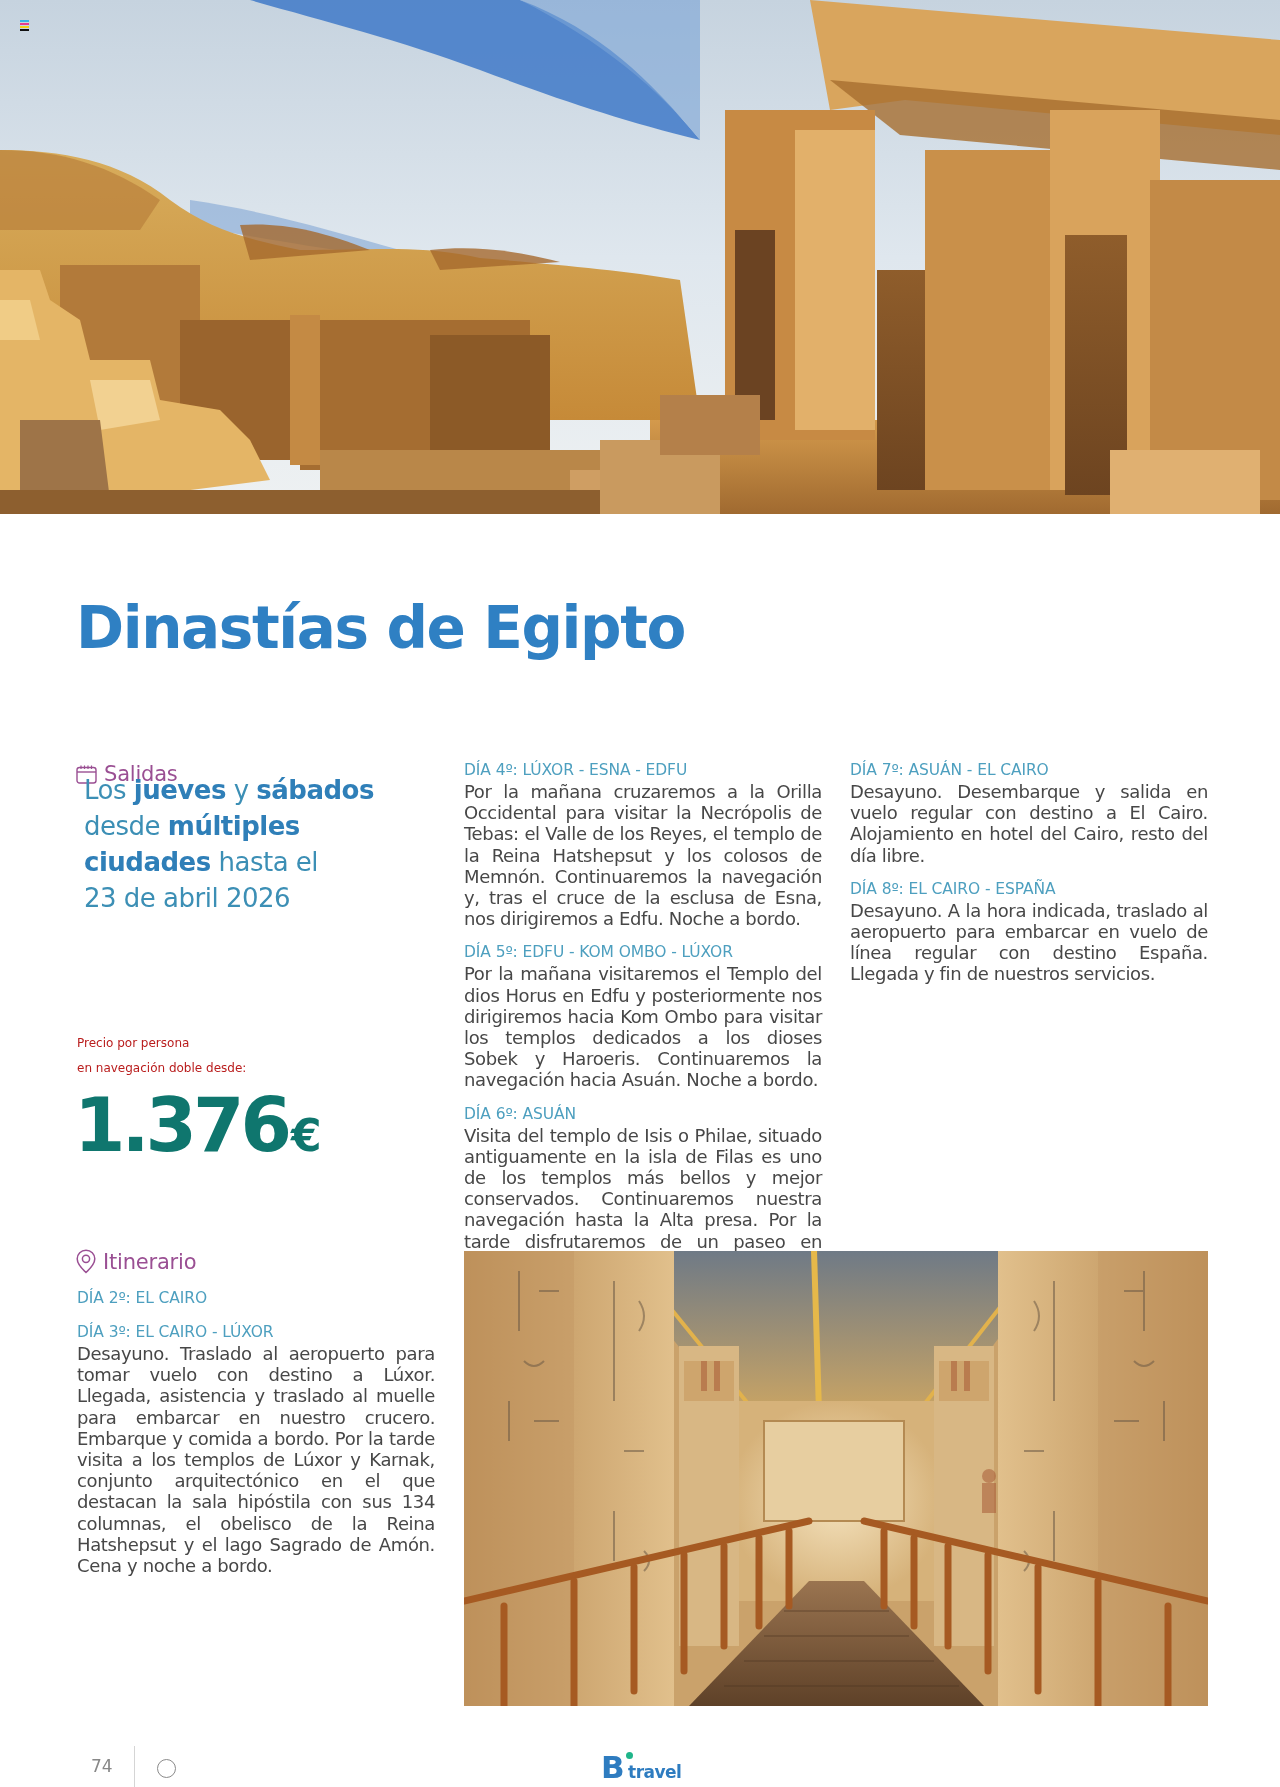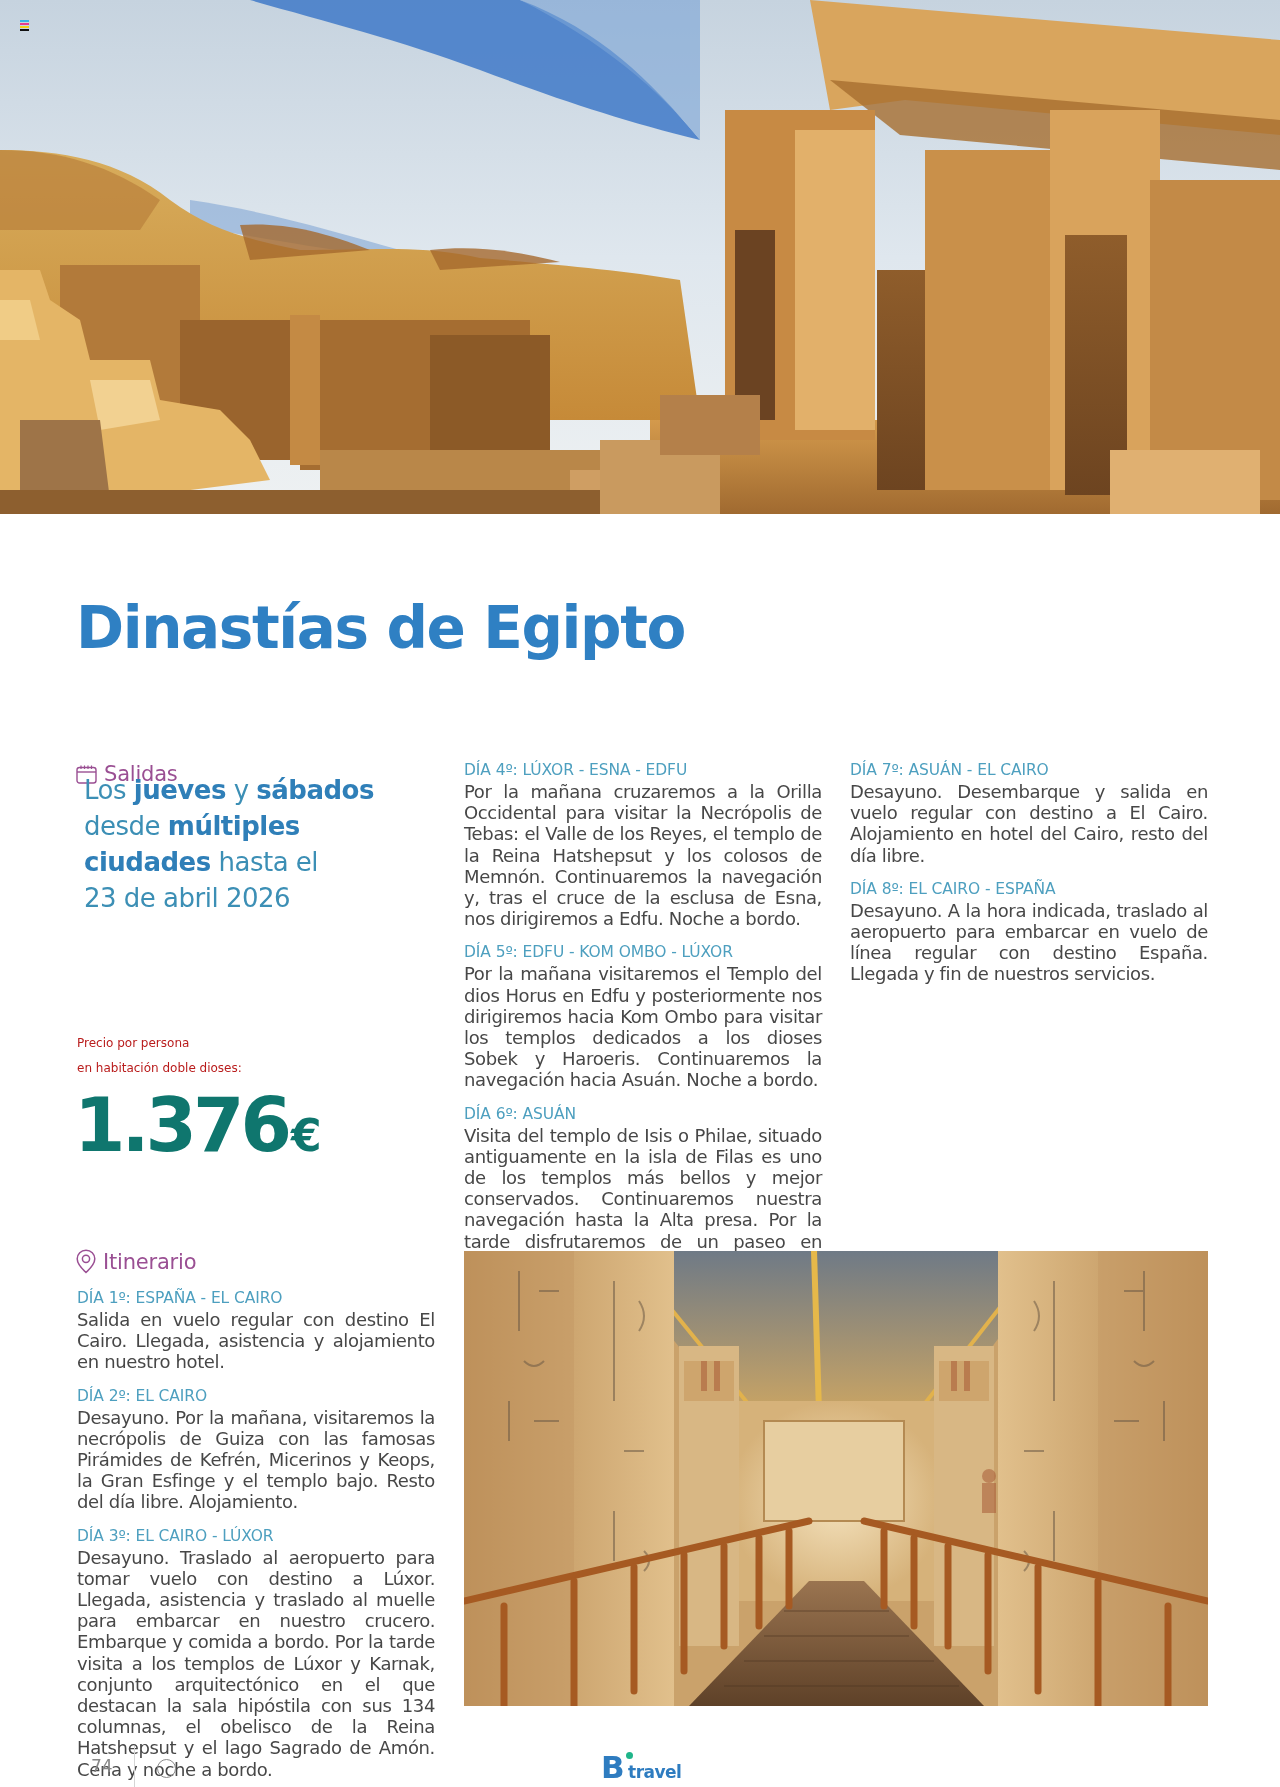--- a/index.html
+++ b/index.html
@@ -177,21 +177,21 @@
 
 <div class="departures">
   <div><span>Los </span><b>jueves</b><span> y </span><b>sábados</b></div>
   <div><span>desde </span><b>múltiples</b></div>
   <div><b>ciudades</b><span> hasta el</span></div>
   <div>23 de abril 2026</div>
 </div>
 
 <div class="price-label">
   <div>Precio por persona</div>
-  <div>en habitación doble dioses:</div>
+  <div>en navegación doble desde:</div>
 </div>
 <div class="price"><span>1.376</span><span class="cur">€</span></div>
 
 <div class="col col-mid">
   <div class="day">
     <div class="day-title">DÍA 4º: LÚXOR - ESNA - EDFU</div>
     <div class="day-text">Por la mañana cruzaremos a la Orilla Occidental para visitar la Necrópolis de Tebas: el Valle de los Reyes, el templo de la Reina Hatshepsut y los co­losos de Memnón. Continuaremos la navegación y, tras el cruce de la esclusa de Esna, nos dirigire­mos a Edfu. Noche a bordo.</div>
   </div>
   <div class="day">
     <div class="day-title">DÍA 5º: EDFU - KOM OMBO - LÚXOR</div>
@@ -217,26 +217,21 @@
 <div class="section-label itinerario">
   <svg width="20" height="25" viewBox="0 0 20 25">
     <path d="M10 1.2 C5 1.2 1.2 5 1.2 9.8 C1.2 15.5 10 23.5 10 23.5 C10 23.5 18.8 15.5 18.8 9.8 C18.8 5 15 1.2 10 1.2 Z" fill="none" stroke="#9a4f93" stroke-width="1.5"></path>
     <circle cx="10" cy="9.8" r="3.6" fill="none" stroke="#9a4f93" stroke-width="1.5"></circle>
   </svg>
   <span>Itinerario</span>
 </div>
 
 <div class="col col-left">
   <div class="day">
-    <div class="day-title">DÍA 1º: ESPAÑA - EL CAIRO</div>
-    <div class="day-text">Salida en vuelo regular con destino El Cairo. Lle­gada, asistencia y alojamiento en nuestro hotel.</div>
-  </div>
-  <div class="day">
     <div class="day-title">DÍA 2º: EL CAIRO</div>
-    <div class="day-text">Desayuno. Por la mañana, visitaremos la ne­crópolis de Guiza con las famosas Pirámides de Kefrén, Micerinos y Keops, la Gran Esfinge y el templo bajo. Resto del día libre. Alojamiento.</div>
   </div>
   <div class="day">
     <div class="day-title">DÍA 3º: EL CAIRO - LÚXOR</div>
     <div class="day-text">Desayuno. Traslado al aeropuerto para tomar vuelo con destino a Lúxor. Llegada, asistencia y traslado al muelle para embarcar en nuestro cru­cero. Embarque y comida a bordo. Por la tarde visita a los templos de Lúxor y Karnak, conjunto arquitectónico en el que destacan la sala hipósti­la con sus 134 columnas, el obelisco de la Reina Hatshepsut y el lago Sagrado de Amón. Cena y noche a bordo.</div>
   </div>
 </div>
 
 <div class="tomb" title="Interior de tumba del Valle de los Reyes con pasarela de madera y jeroglíficos">
   <svg width="744" height="455" viewBox="0 0 744 455">
     <defs>

